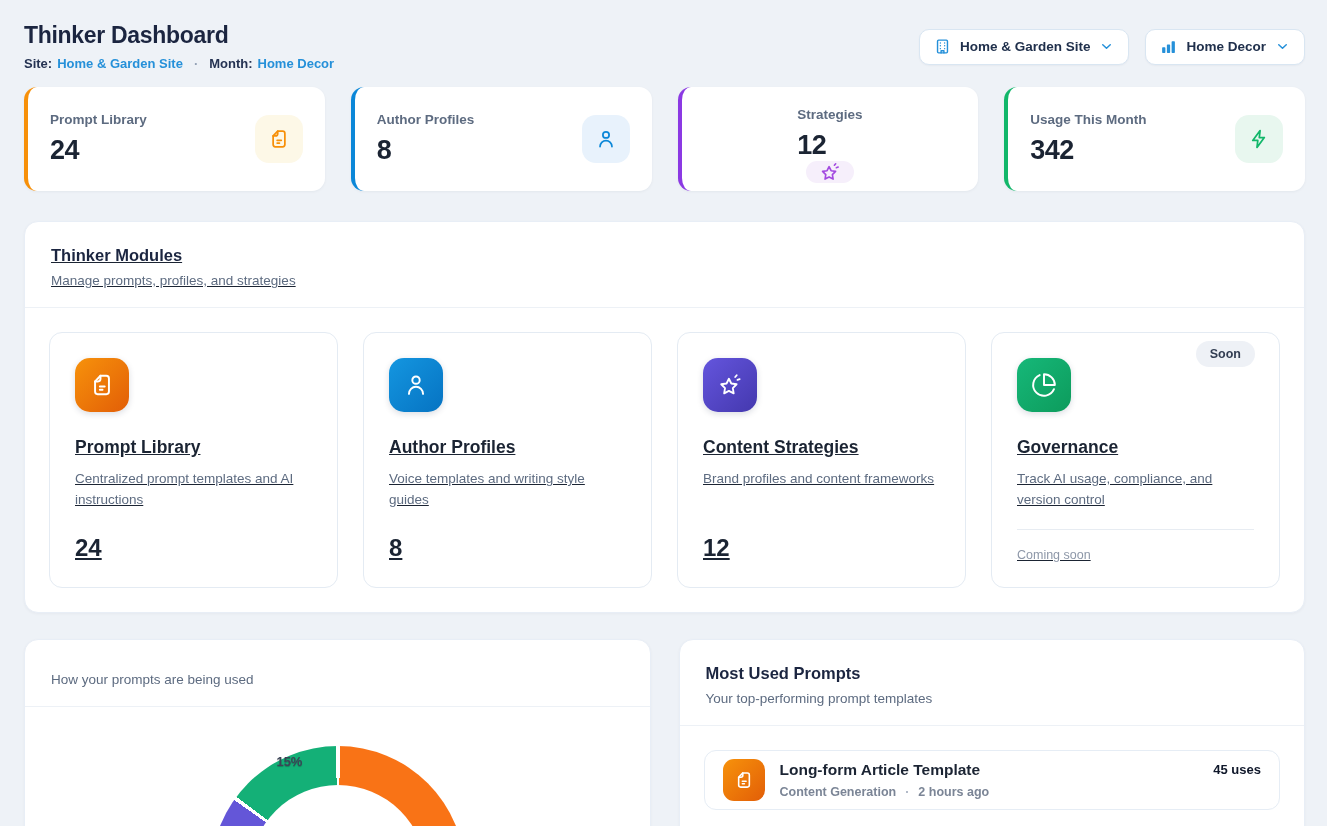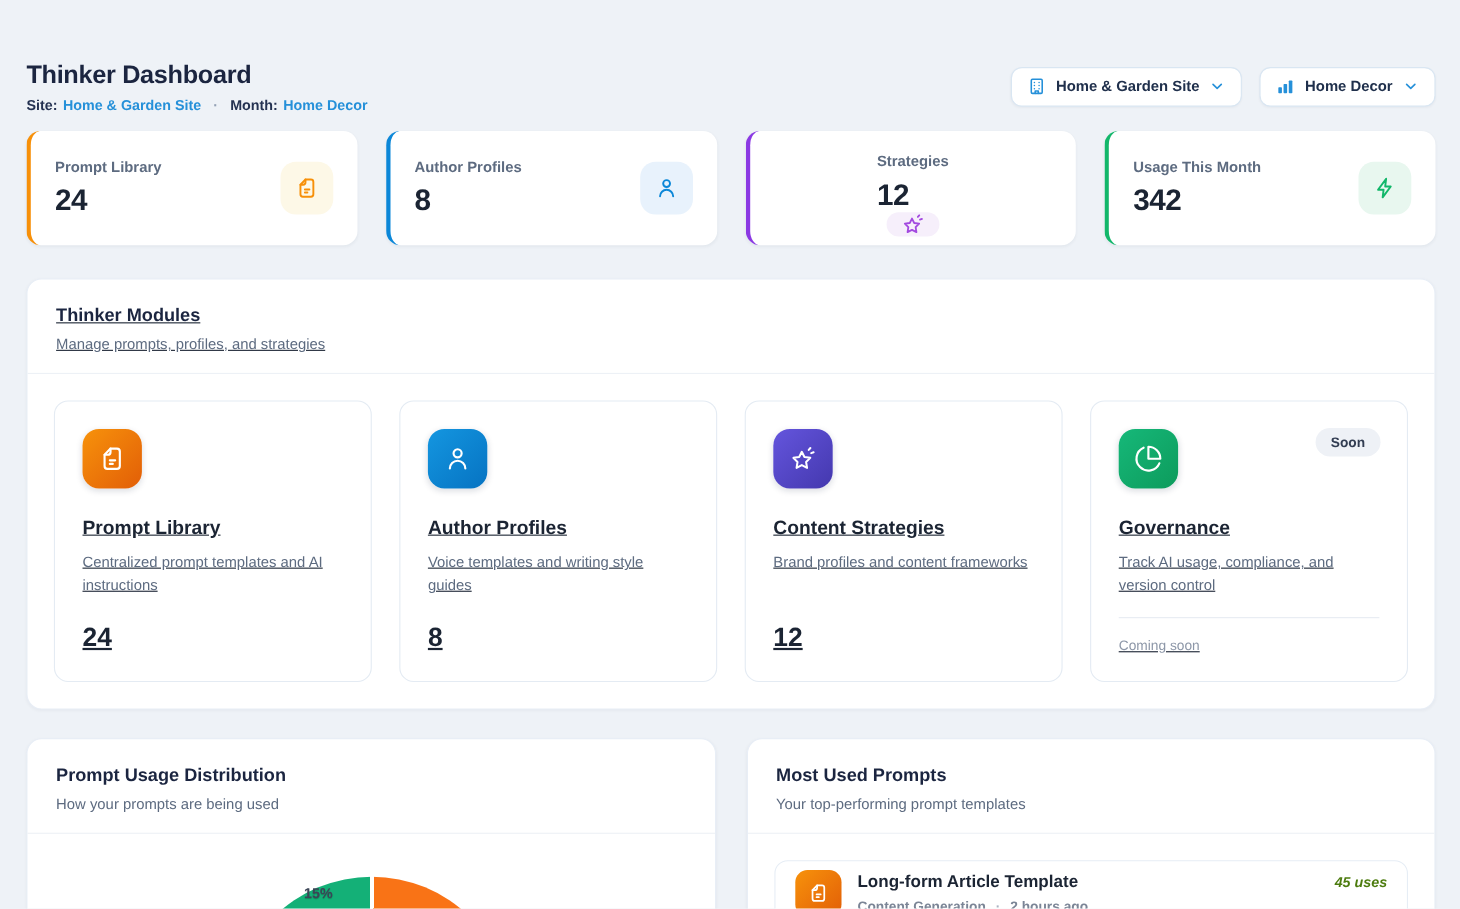--- a/index.html
+++ b/index.html
@@ -3,21 +3,21 @@
 <meta charset="utf-8">
 <title>Thinker Dashboard</title>
 <style>
   * { box-sizing: border-box; margin: 0; padding: 0; }
   html, body { width: 1327px; height: 826px; overflow: hidden; }
   body {
     font-family: "Liberation Sans", sans-serif;
     background: #eef2f7;
     color: #1b2433;
   }
-  .page { width: 1327px; height: 728px; padding: 22px 22px 0 24px; margin-top: 32px; }
+  .page { width: 1327px; height: 728px; padding: 22px 22px 0 24px; }
 
   
   .topbar { display: flex; justify-content: space-between; align-items: center; }
   .page-title { font-size: 23px; font-weight: 800; color: #1b2540; letter-spacing: -0.3px; }
   .meta { margin-top: 7px; display: flex; align-items: flex-start; gap: 5px; font-size: 13px; font-weight: 700; color: #243252; }
   .meta a { color: #2590d9; text-decoration: none; cursor: pointer; }
   .meta .dot { color: #93a1b5; margin: 0 6px; font-weight: 700; }
   .selectors { display: flex; gap: 16px; }
   .selector {
     display: inline-flex; align-items: center; gap: 9px; height: 36px;
@@ -48,39 +48,39 @@
   .modules { margin-top: 30px; text-decoration: underline; }
   .modules-grid { padding: 24px; display: grid; grid-template-columns: repeat(4, 1fr); gap: 25px; }
   .module-card {
     position: relative; border: 1px solid #e4ebf3; border-radius: 13px; padding: 25px;
     height: 256px; display: flex; flex-direction: column; cursor: pointer; background: #fff;
   }
   .module-icon { width: 54px; height: 54px; border-radius: 15px; color: #fff; display: flex; align-items: center; justify-content: center; box-shadow: 0 2px 6px rgba(13,30,60,.15); }
   .module-title { margin-top: 25px; font-size: 17.5px; font-weight: 800; color: #1b2433; }
   .module-desc { margin-top: 11px; font-size: 13.5px; font-weight: 500; color: #5d6b80; line-height: 1.55; max-width: 235px; }
   .module-stat { margin-top: auto; font-size: 24px; font-weight: 800; color: #1b2433; }
-  .soon-badge { position: absolute; top: 24px; right: 24px; background: #eef1f6; color: #323d52; font-size: 12.5px; font-weight: 700; padding: 6px 14px; border-radius: 999px; }
+  .soon-badge { position: absolute; top: 8px; right: 24px; background: #eef1f6; color: #323d52; font-size: 12.5px; font-weight: 700; padding: 6px 14px; border-radius: 999px; }
   .module-footer { margin-top: auto; border-top: 1px solid #e7ecf2; padding-top: 18px; font-size: 12.5px; font-weight: 500; color: #8d97a8; }
 
   
   .bottom-grid { margin-top: 26px; display: grid; grid-template-columns: 1fr 1fr; gap: 28px; }
   .bottom-grid .card { height: 430px; }
 
   .chart-area { position: relative; height: 330px; }
   .donut { position: absolute; left: 186px; top: 39px; width: 254px; height: 254px; border-radius: 50%; }
   .donut-hole { position: absolute; inset: 39px; background: #fff; border-radius: 50%; }
   .donut-label { position: absolute; transform: translate(-50%,-50%); font-size: 13px; font-weight: 800; color: #3b4456; text-shadow: 0 1px 1px rgba(0,0,0,.25); }
 
   .prompts-list { padding: 24px; }
   .prompt-item { display: flex; align-items: center; gap: 15px; border: 1px solid #e6edf5; border-radius: 12px; padding: 8px 18px; cursor: pointer; background: #fff; }
   .prompt-icon { flex: 0 0 auto; width: 42px; height: 42px; border-radius: 11px; color: #fff; display: flex; align-items: center; justify-content: center; }
   .prompt-title { font-size: 15.5px; font-weight: 800; color: #1b2433; }
   .prompt-meta { margin-top: 6px; display: flex; align-items: flex-start; gap: 9px; font-size: 12.5px; font-weight: 600; color: #7b8596; }
   .prompt-meta .dot { color: #aab3c2; }
-  .prompt-uses { margin-left: auto; align-self: flex-start; padding-top: 3px; font-size: 13px; font-weight: 800; color: #4d7c0f; font-style: italic; }
+  .prompt-uses { margin-left: auto; align-self: flex-start; padding-top: 3px; font-size: 13px; font-weight: 800; color: #0f172a; }
 
   svg { display: block; }
 </style>
 </head>
 <body>
 
 <div class="page">
 
   <header class="topbar">
     <div>
@@ -237,21 +237,20 @@
         <div class="module-desc">Track AI usage, compliance, and version control</div>
         <div class="module-footer">Coming soon</div>
       </div>
     </div>
   </section>
 
   <section class="bottom-grid">
 
     <div class="card">
       <div class="card-head">
-        <h2 class="card-title">Prompt Usage Distribution</h2>
         <p class="card-sub">How your prompts are being used</p>
       </div>
       <div class="chart-area">
         <div class="donut" style="background: conic-gradient(rgb(255, 255, 255) 0deg, rgb(255, 255, 255) 0.9deg, rgb(249, 115, 22) 0.9deg, rgb(249, 115, 22) 161.1deg, rgb(255, 255, 255) 161.1deg, rgb(255, 255, 255) 162deg, rgb(255, 255, 255) 162deg, rgb(255, 255, 255) 162.9deg, rgb(11, 135, 216) 162.9deg, rgb(11, 135, 216) 272.7deg, rgb(255, 255, 255) 272.7deg, rgb(255, 255, 255) 273.6deg, rgb(255, 255, 255) 273.6deg, rgb(255, 255, 255) 274.5deg, rgb(100, 86, 216) 274.5deg, rgb(100, 86, 216) 305.1deg, rgb(255, 255, 255) 305.1deg, rgb(255, 255, 255) 306deg, rgb(255, 255, 255) 306deg, rgb(255, 255, 255) 306.9deg, rgb(20, 176, 119) 306.9deg, rgb(20, 176, 119) 359.1deg, rgb(255, 255, 255) 359.1deg, rgb(255, 255, 255) 360deg);">
           <div class="donut-hole"></div>
         <span class="donut-label" style="left: 78.423px; top: 15px;">15%</span>
           </div>
       </div>
     </div>
 

